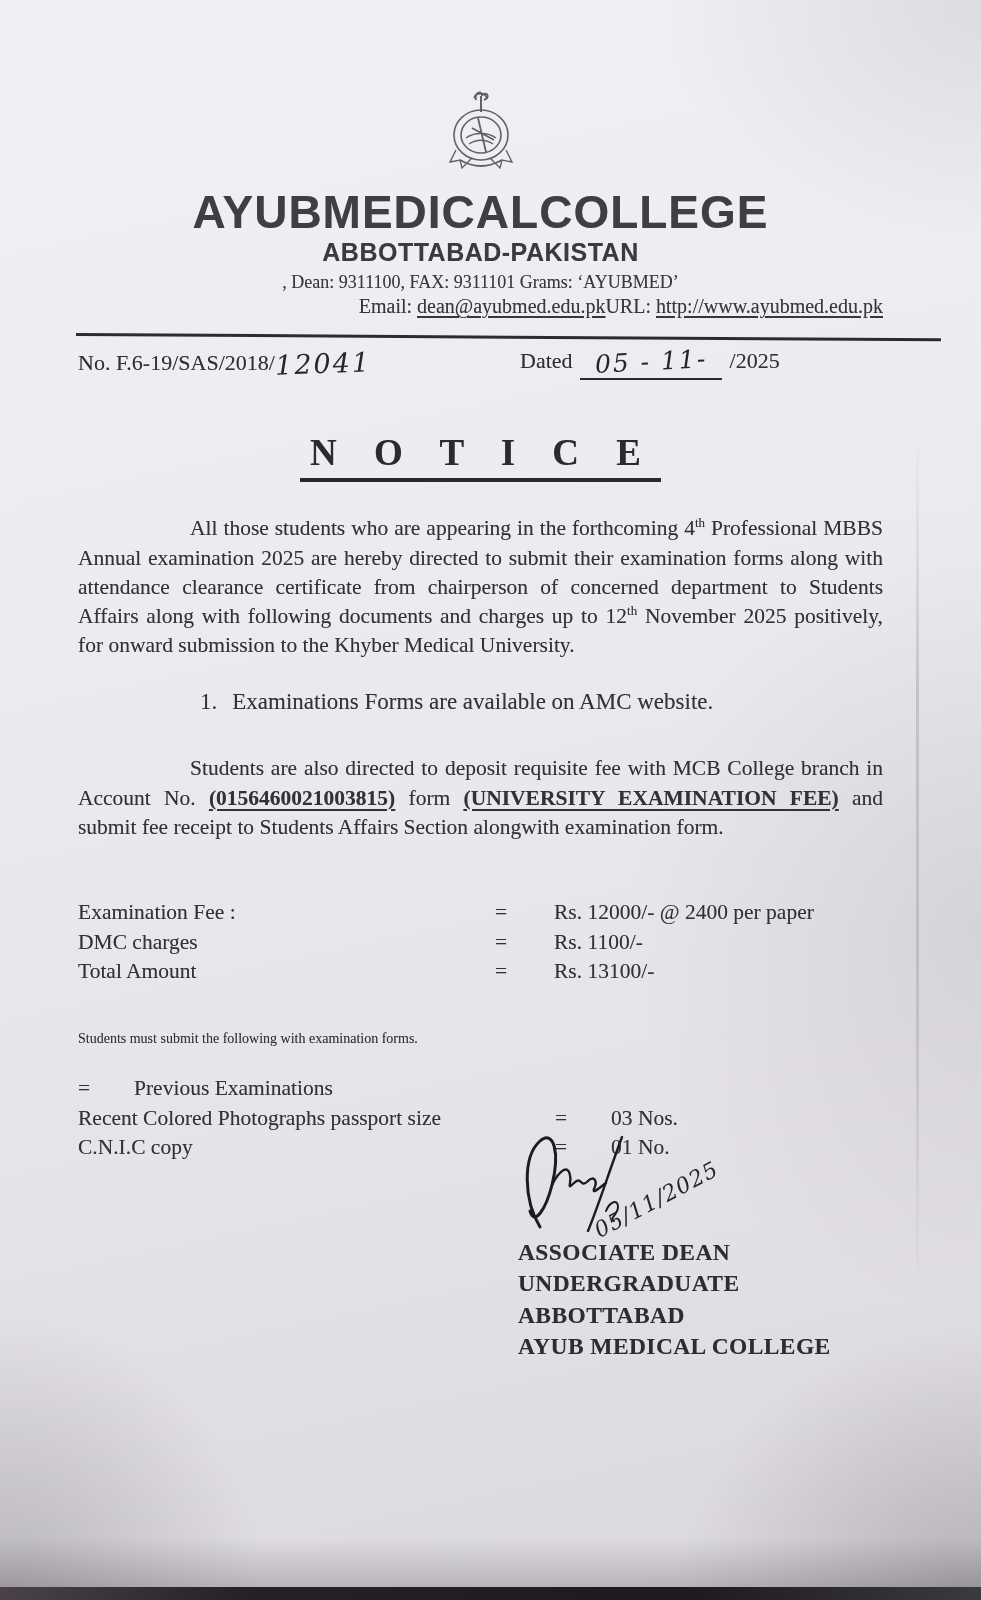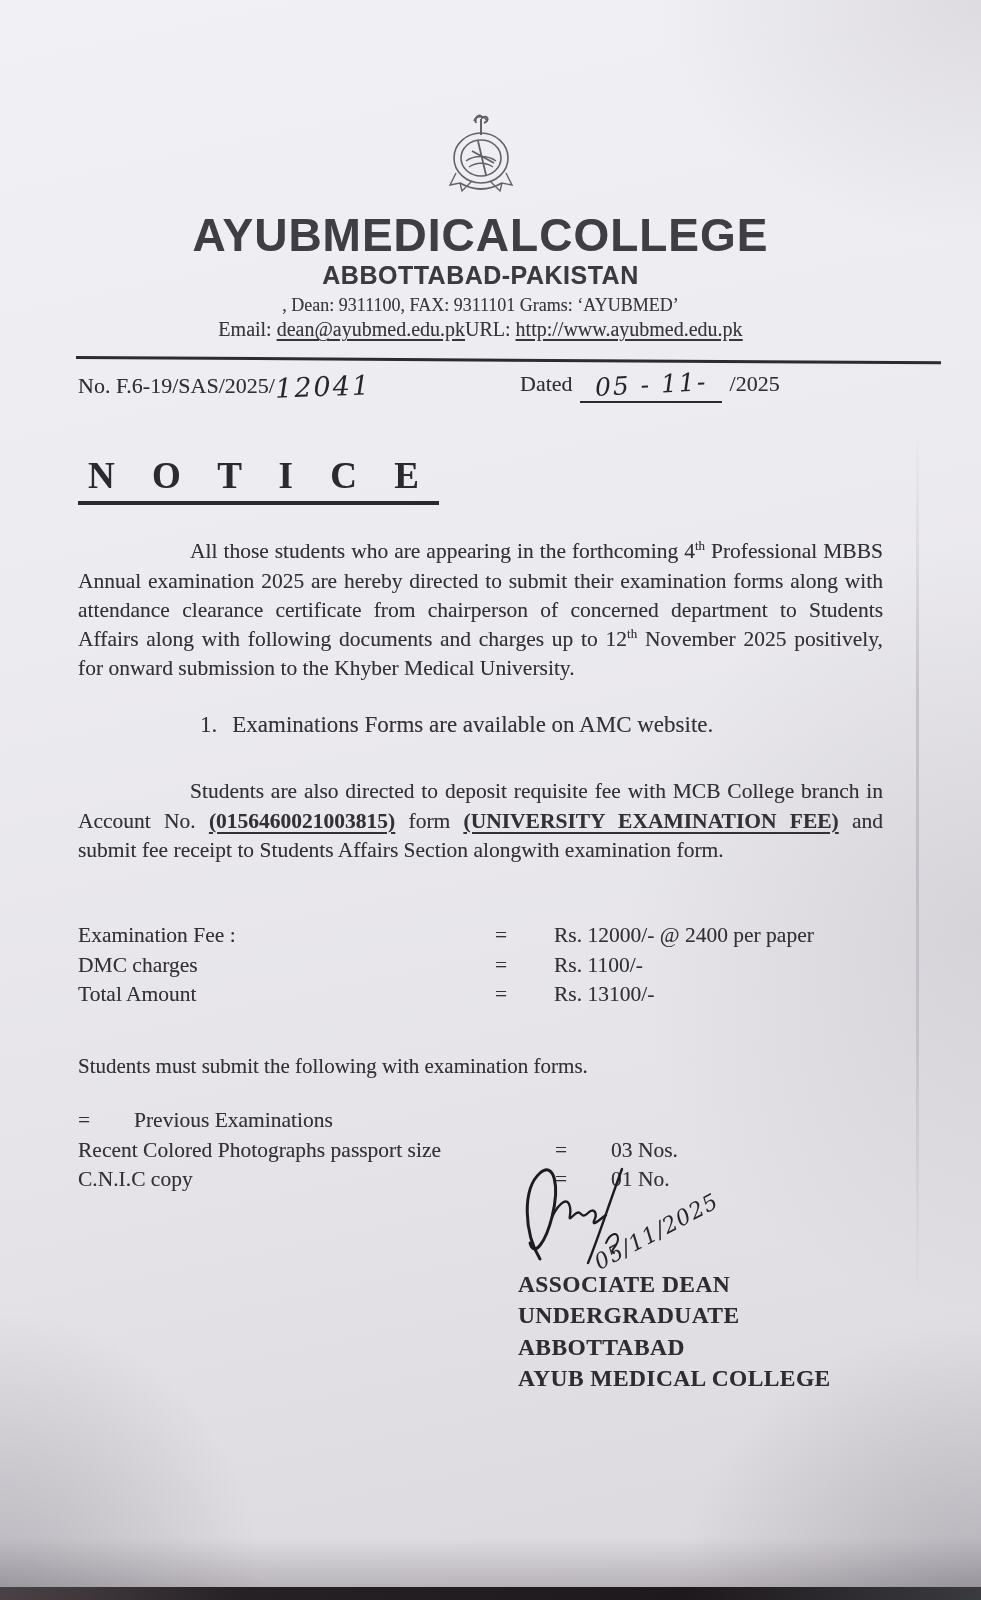--- a/index.html
+++ b/index.html
@@ -9,57 +9,57 @@
       radial-gradient(ellipse 60% 40% at 100% 58%, rgba(125,116,130,0.16), transparent 60%),
       radial-gradient(ellipse 45% 30% at 0% 100%, rgba(80,74,86,0.28), transparent 60%),
       radial-gradient(ellipse 50% 28% at 100% 100%, rgba(84,78,90,0.30), transparent 62%),
       radial-gradient(ellipse 55% 25% at 100% 0%, rgba(140,134,146,0.18), transparent 60%),
       linear-gradient(168deg,#f1f0f4 0%,#ecebef 35%,#e6e4e9 65%,#dbd8dd 100%);
     font-family:"Liberation Serif","DejaVu Serif",serif;
     color:#343239;
   }
   .content{position:absolute;inset:0;padding:0 98px 0 78px;text-shadow:0 0 .6px rgba(45,42,50,.35);}
   
-  .header{text-align:center;padding-top:111px;}
+  .header{text-align:center;padding-top:88px;}
   .crest{display:inline-block;opacity:.85;}
   .college-name{font-family:"Liberation Sans","DejaVu Sans",sans-serif;font-weight:bold;
     font-size:46px;letter-spacing:1px;color:#403e45;margin-top:4px;line-height:1.05;}
   .location{font-family:"Liberation Sans","DejaVu Sans",sans-serif;font-weight:bold;
     font-size:25px;letter-spacing:.5px;color:#3c3a41;margin-top:2px;}
   .contact{font-size:18px;margin-top:5px;color:#3a383f;}
-  .email-line{font-size:20px;margin-top:2px;color:#38363d;}
+  .email-line{font-size:20px;margin-top:2px;color:#38363d;text-align:right;}
   .u{text-decoration:underline;text-underline-offset:3px;}
   
   .rule{border-top:3.5px solid #2d2b31;margin:15px -58px 0 -2px;transform:rotate(.35deg);transform-origin:left;}
   .ref-row{position:relative;margin-top:9px;font-size:22px;height:44px;color:#312f36;}
   .hand{font-family:"DejaVu Serif",serif;font-style:italic;display:inline-block;
     letter-spacing:2px;color:#26252b;text-shadow:none;}
   .ref-hand{font-size:27px;transform:rotate(-2deg) translateY(3px);}
   .dated-group{position:absolute;left:442px;top:0;}
   .date-hand-wrap{display:inline-block;border-bottom:2px solid #2c2b30;min-width:142px;
     text-align:center;margin:0 2px;transform:translateY(4px);}
   .date-hand{font-size:25px;transform:rotate(-3deg) translateY(-2px);}
   
-  .title{margin-top:42px;}
+  .title{text-align:center;margin-top:42px;}
   .title span{font-size:37px;font-weight:bold;letter-spacing:14px;color:#2c2a31;
     border-bottom:4.5px solid #2b2930;padding:0 6px 5px 10px;}
   
   .para{font-size:21.5px;line-height:1.36;text-align:justify;color:#333138;}
   .para1{margin-top:40px;text-indent:112px;}
   sup{font-size:13px;line-height:0;}
   .list1{margin-top:29px;margin-left:122px;font-size:23px;}
   .list-num{margin-right:15px;}
   .para2{margin-top:39px;text-indent:112px;}
   .bu{font-weight:bold;text-decoration:underline;text-decoration-thickness:2px;text-underline-offset:4px;}
   
   .fees{margin-top:56px;}
   .trow{display:flex;font-size:21.5px;line-height:1.38;color:#333138;}
   .fees .lab{width:417px;}
   .fees .eq{width:59px;}
-  .note{margin-top:44px;font-size:21px;color:#333138;}
+  .note{margin-top:44px;font-size:14px;color:#333138;}
   .reqs{margin-top:27px;}
   .reqs .lab{width:477px;}
   .reqs .eq{width:56px;}
   
   .sig-area{position:relative;height:72px;margin-top:2px;}
   .scribble{position:absolute;left:432px;top:-42px;}
   .sig-date{position:absolute;left:510px;top:22px;font-size:22px;letter-spacing:1px;
     transform:rotate(-28deg);}
   .sig-block{margin-left:440px;font-weight:bold;font-size:23.5px;line-height:1.33;
     letter-spacing:.4px;color:#2e2c33;}
@@ -92,21 +92,21 @@
       </span>
       <div class="college-name">AYUBMEDICALCOLLEGE</div>
       <div class="location">ABBOTTABAD-PAKISTAN</div>
       <div class="contact">, Dean: 9311100, FAX: 9311101 Grams: ‘AYUBMED’</div>
       <div class="email-line"><span>Email: </span><span class="u">dean@ayubmed.edu.pk</span><span>URL: </span><span class="u">http://www.ayubmed.edu.pk</span></div>
     </div>
 
     <div class="rule"></div>
 
     <div class="ref-row">
-      <span>No. F.6-19/SAS/2025/</span><span class="hand ref-hand">12041</span>
+      <span>No. F.6-19/SAS/2018/</span><span class="hand ref-hand">12041</span>
       <span class="dated-group">
         <span>Dated</span>
         <span class="date-hand-wrap"><span class="hand date-hand">05 - 11-</span></span>
         <span>/2025</span>
       </span>
     </div>
 
     <div class="title">
       <span>N O T I C E</span>
     </div>

